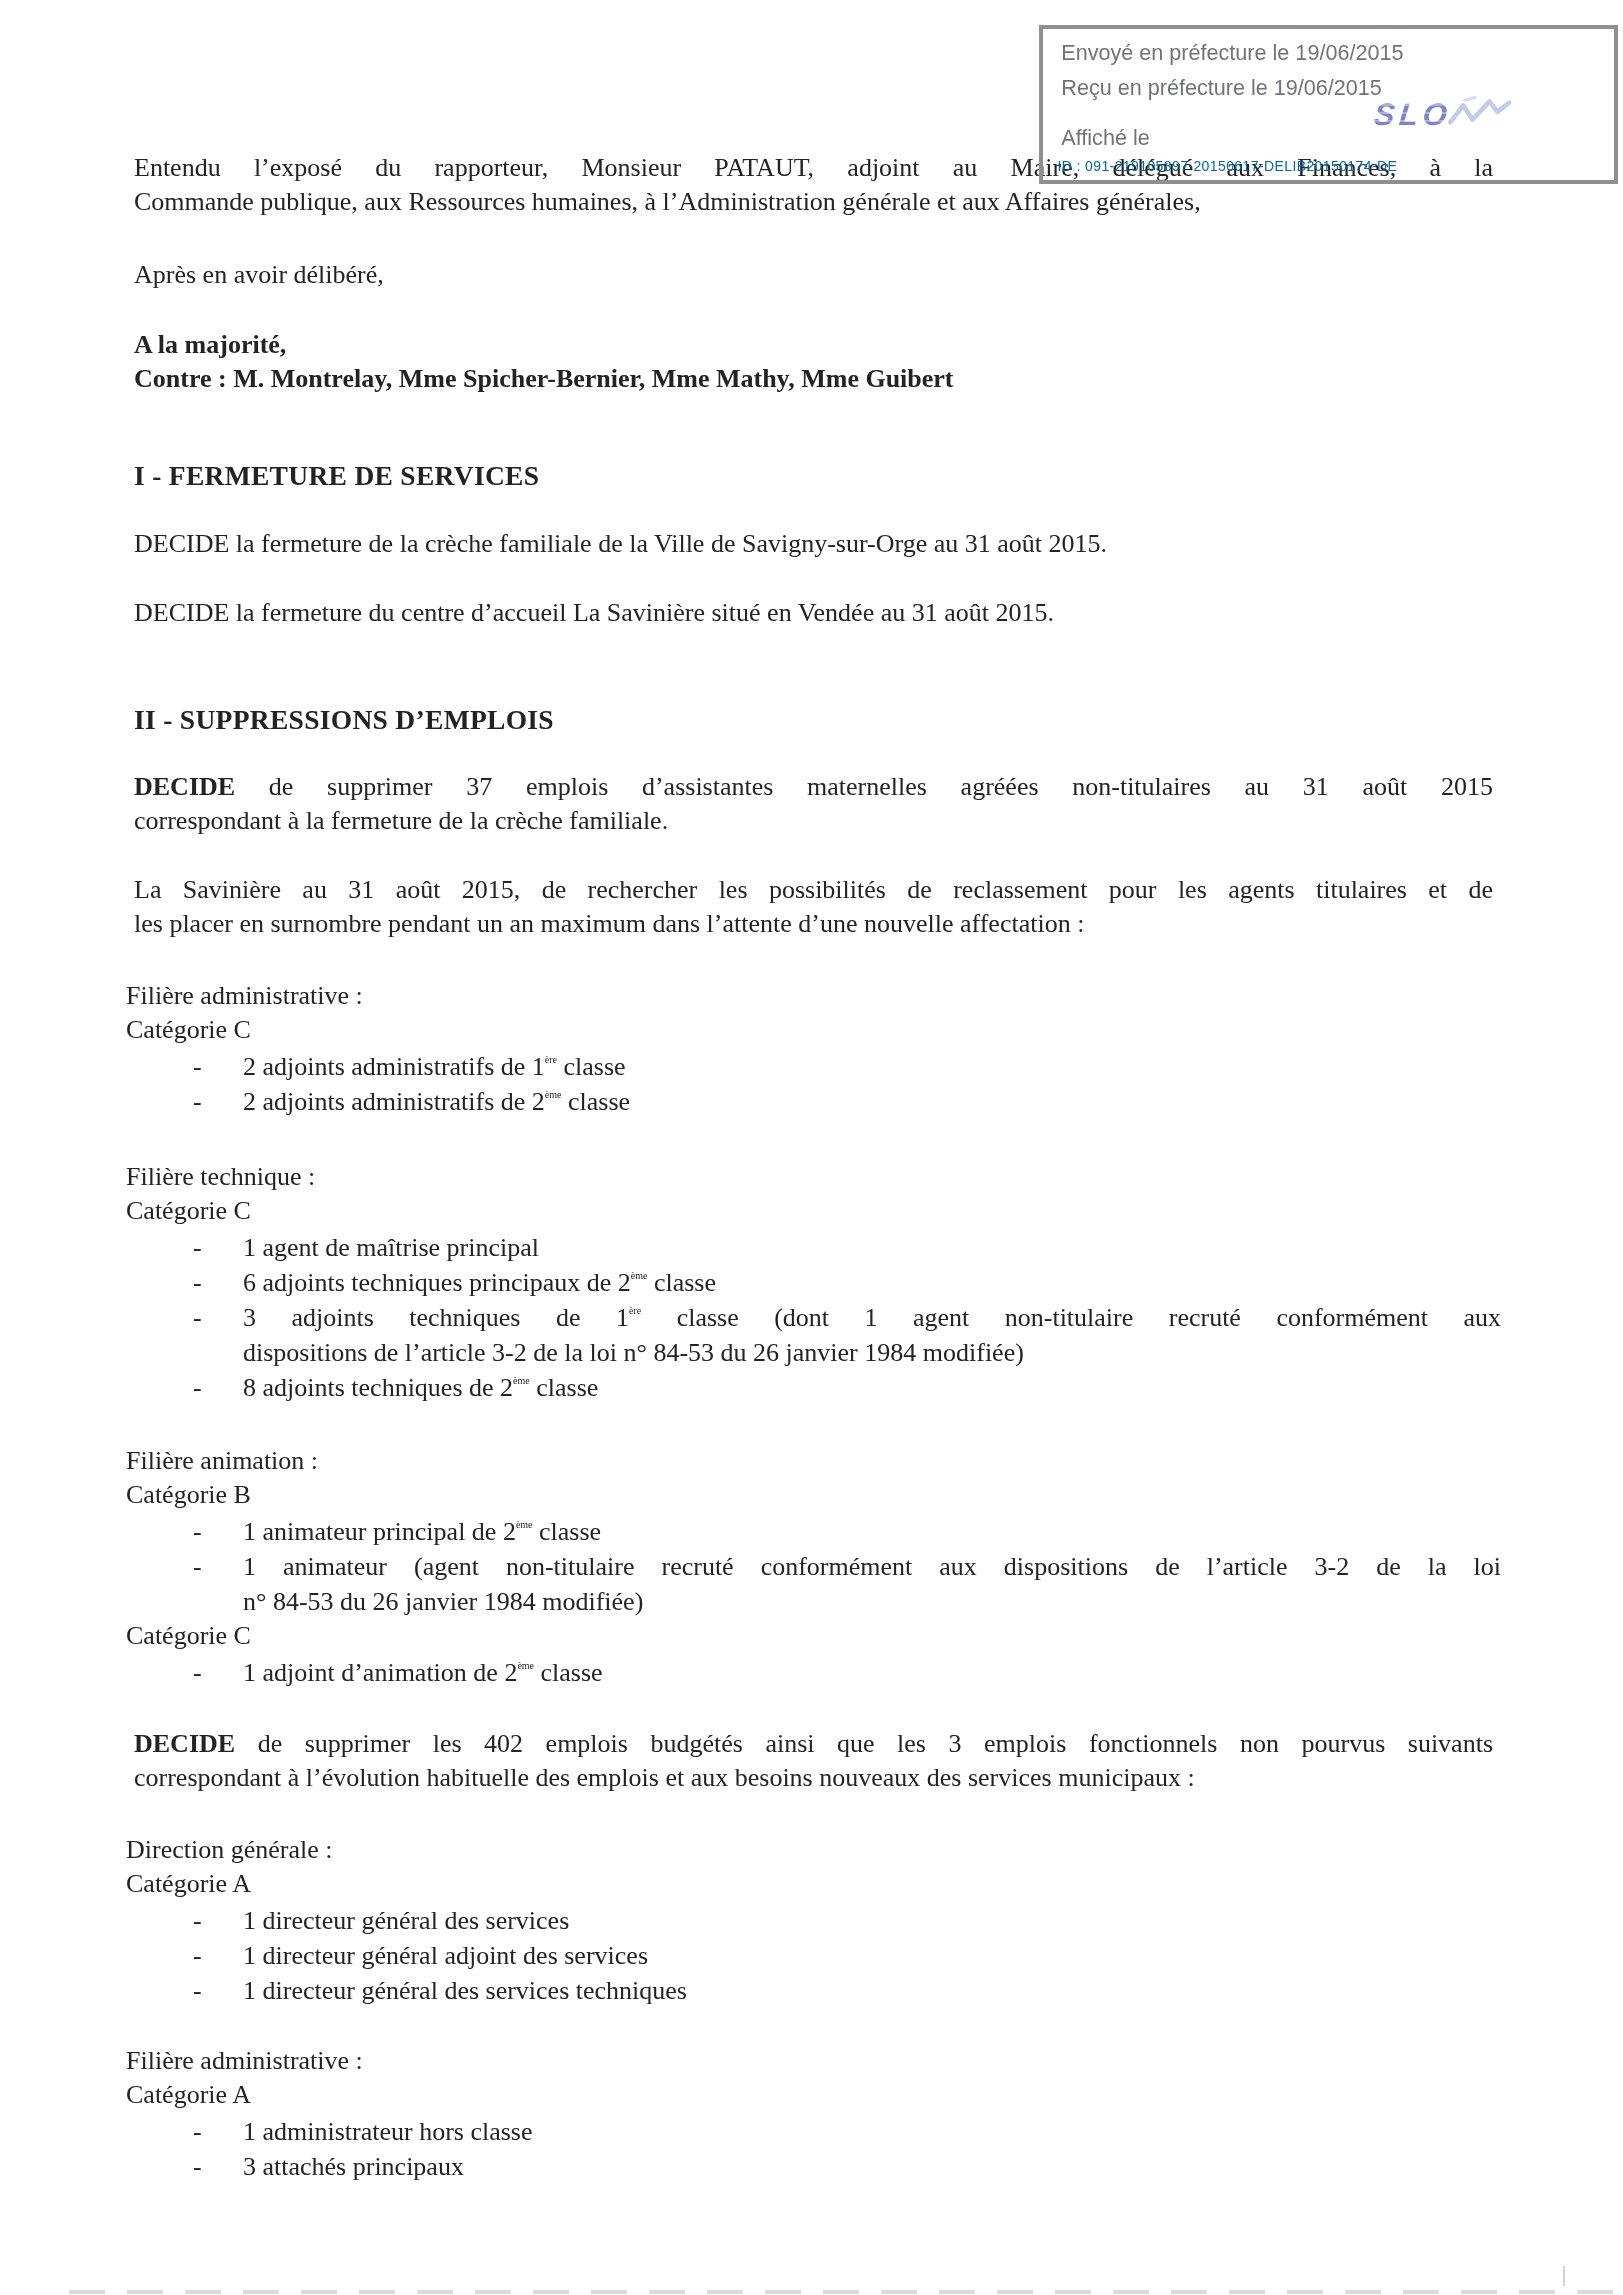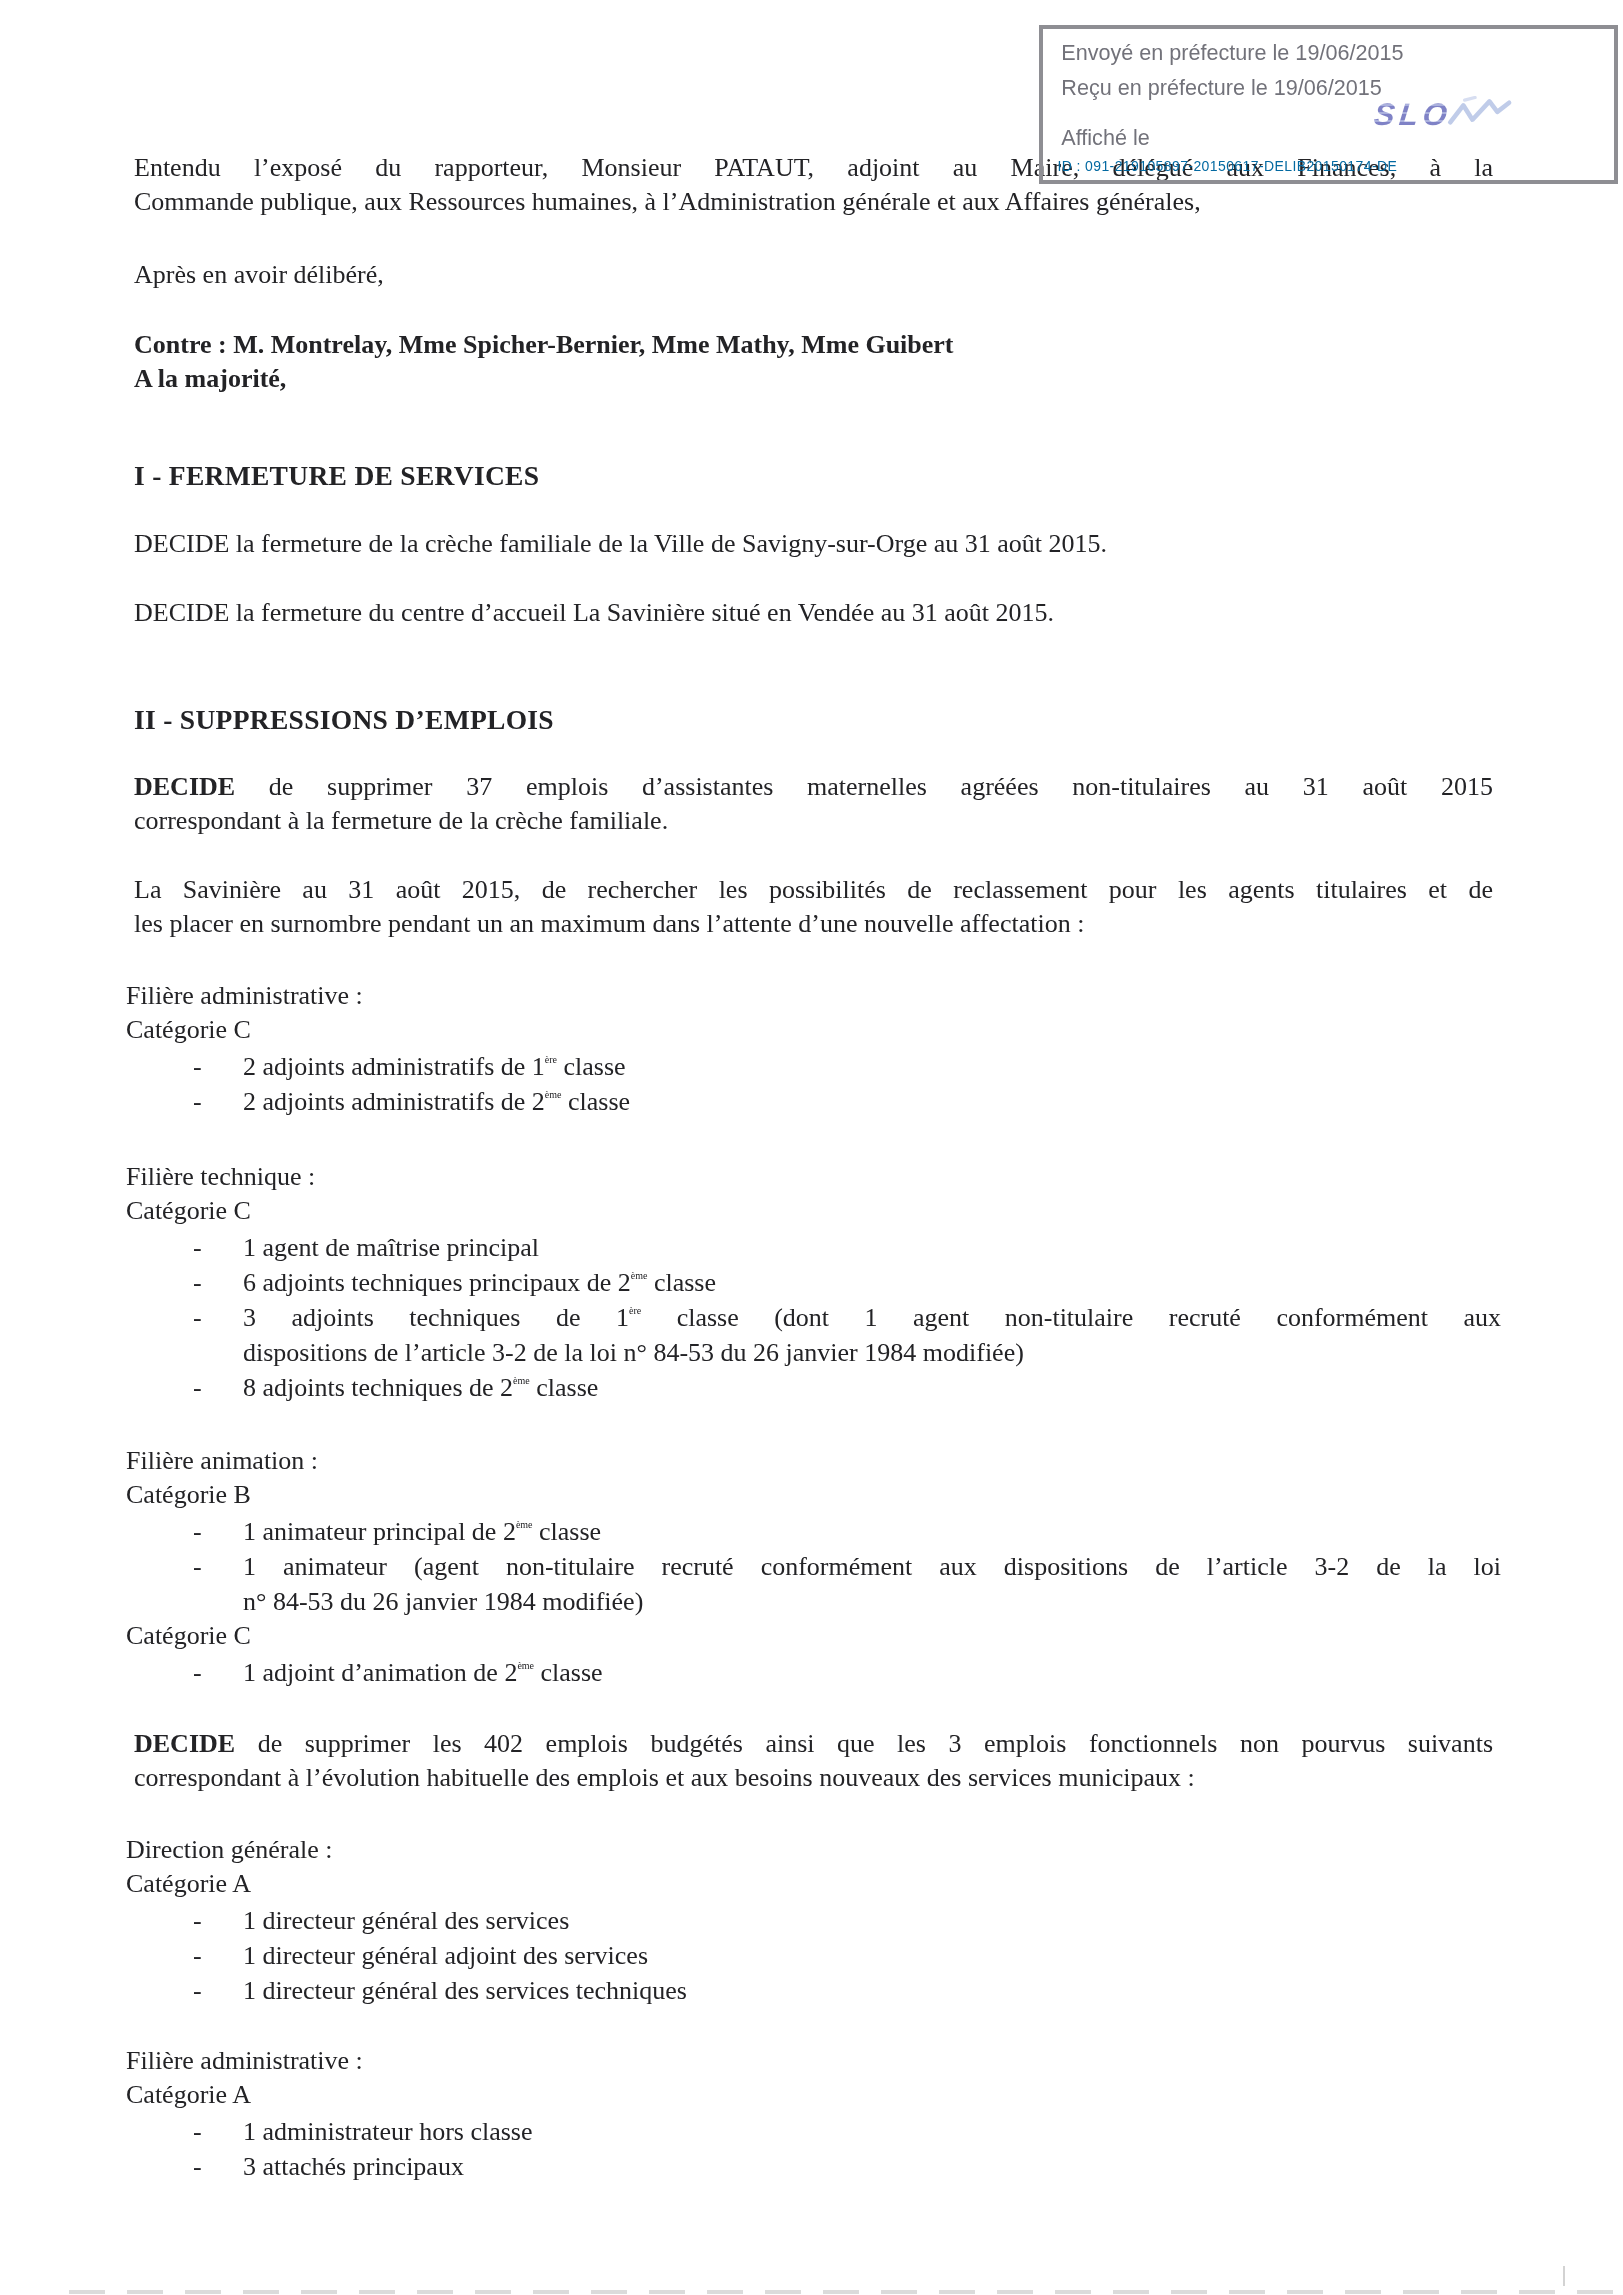--- a/index.html
+++ b/index.html
@@ -125,22 +125,22 @@
   <div class="content">
 
     <div class="para">
       <div class="jl">Entendu l’exposé du rapporteur, Monsieur PATAUT, adjoint au Maire, délégué aux Finances, à la</div>
       <div>Commande publique, aux Ressources humaines, à l’Administration générale et aux Affaires générales,</div>
     </div>
 
     <div class="para" style="margin-top:39px">Après en avoir délibéré,</div>
 
     <div class="para b" style="margin-top:36px">
+      <div>A la majorité,</div>
       <div>Contre : M. Montrelay, Mme Spicher-Bernier, Mme Mathy, Mme Guibert</div>
-      <div>A la majorité,</div>
     </div>
 
     <div class="para sec-title" style="margin-top:63px">I - FERMETURE DE SERVICES</div>
 
     <div class="para nw" style="margin-top:34px">DECIDE la fermeture de la crèche familiale de la Ville de Savigny-sur-Orge au 31 août 2015.</div>
 
     <div class="para nw" style="margin-top:35px">DECIDE la fermeture du centre d’accueil La Savinière situé en Vendée au 31 août 2015.</div>
 
     <div class="para sec-title" style="margin-top:73px">II - SUPPRESSIONS D’EMPLOIS</div>
 

